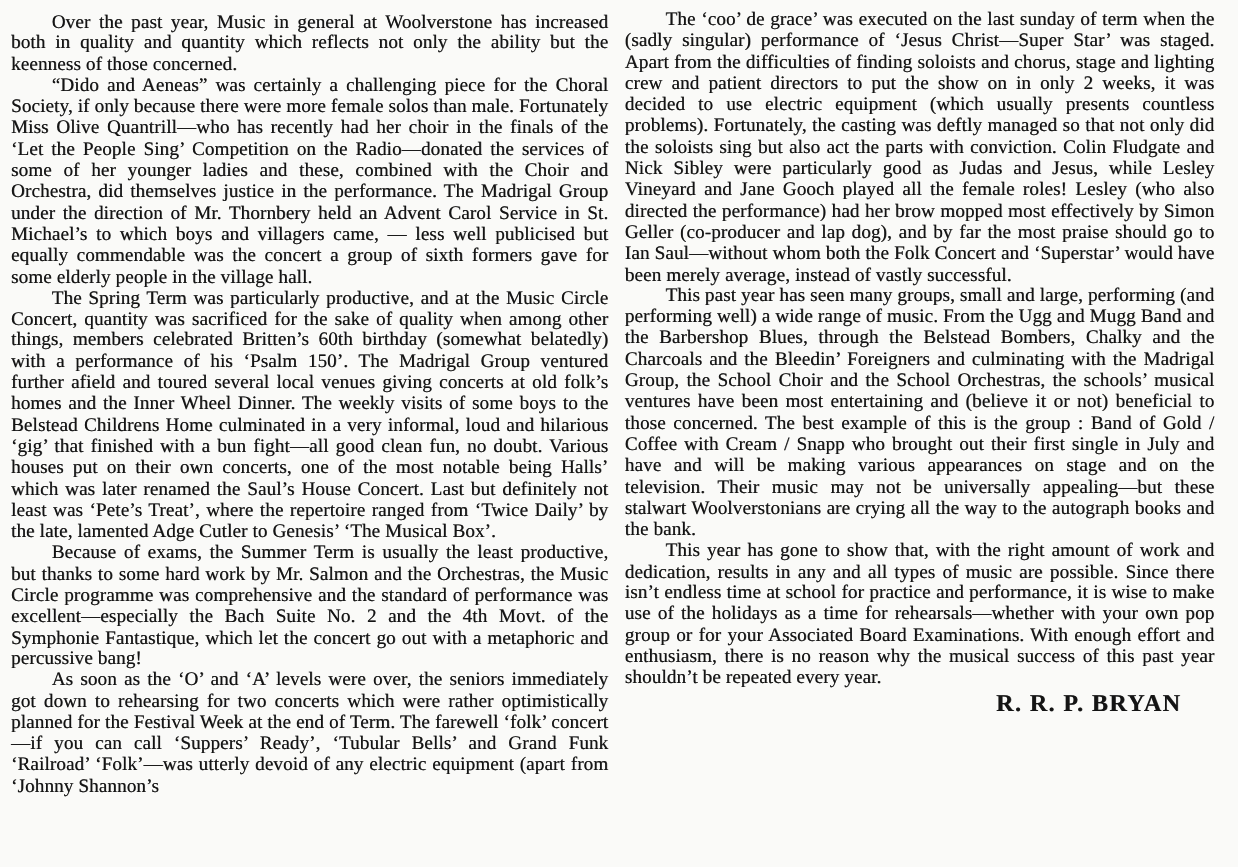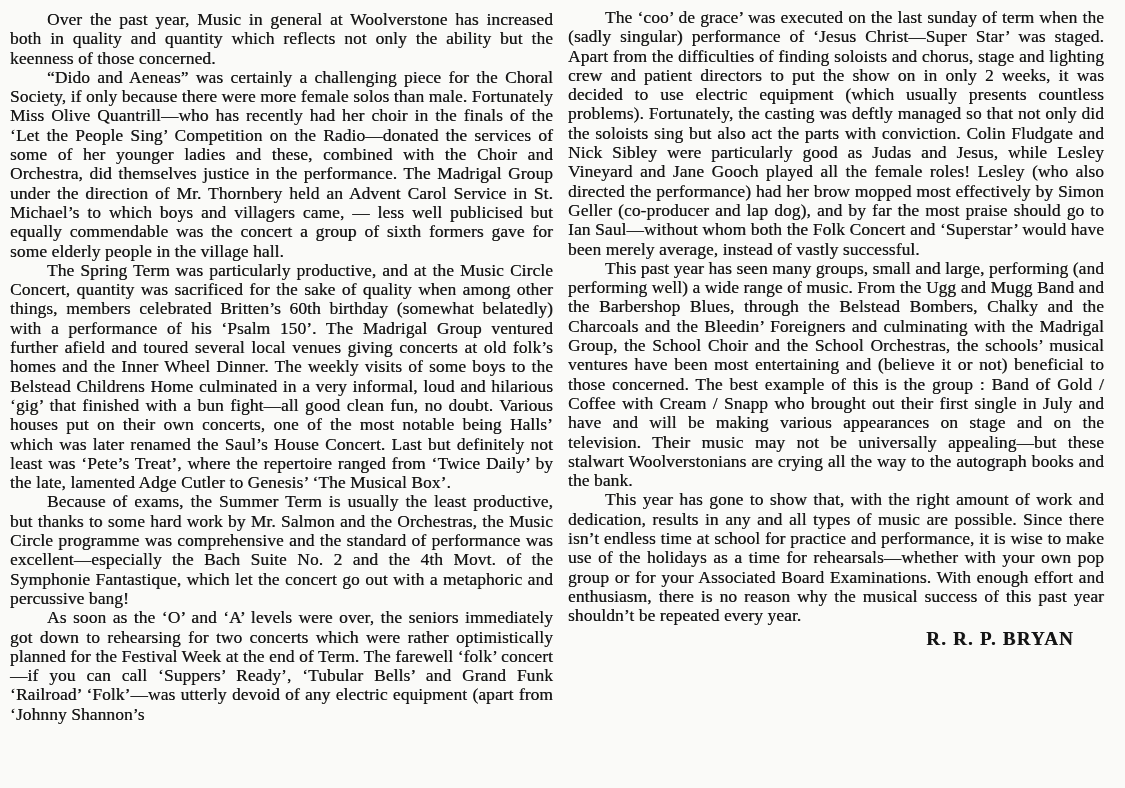--- a/index.html
+++ b/index.html
@@ -40,21 +40,21 @@
     text-indent: 37px;
   }
   .col p.continuation {
     text-indent: 0;
   }
   .signature {
     margin-top: 3px;
     padding-right: 30px;
     text-align: right;
     font-weight: bold;
-    font-size: 19px;
+    font-size: 22px;
     letter-spacing: 1.2px;
     text-shadow: 0.35px 0 0 rgba(10,10,10,0.65);
   }
 </style>
 </head>
 <body>
 
 <div class="page">
 
   <div class="col col-left">

